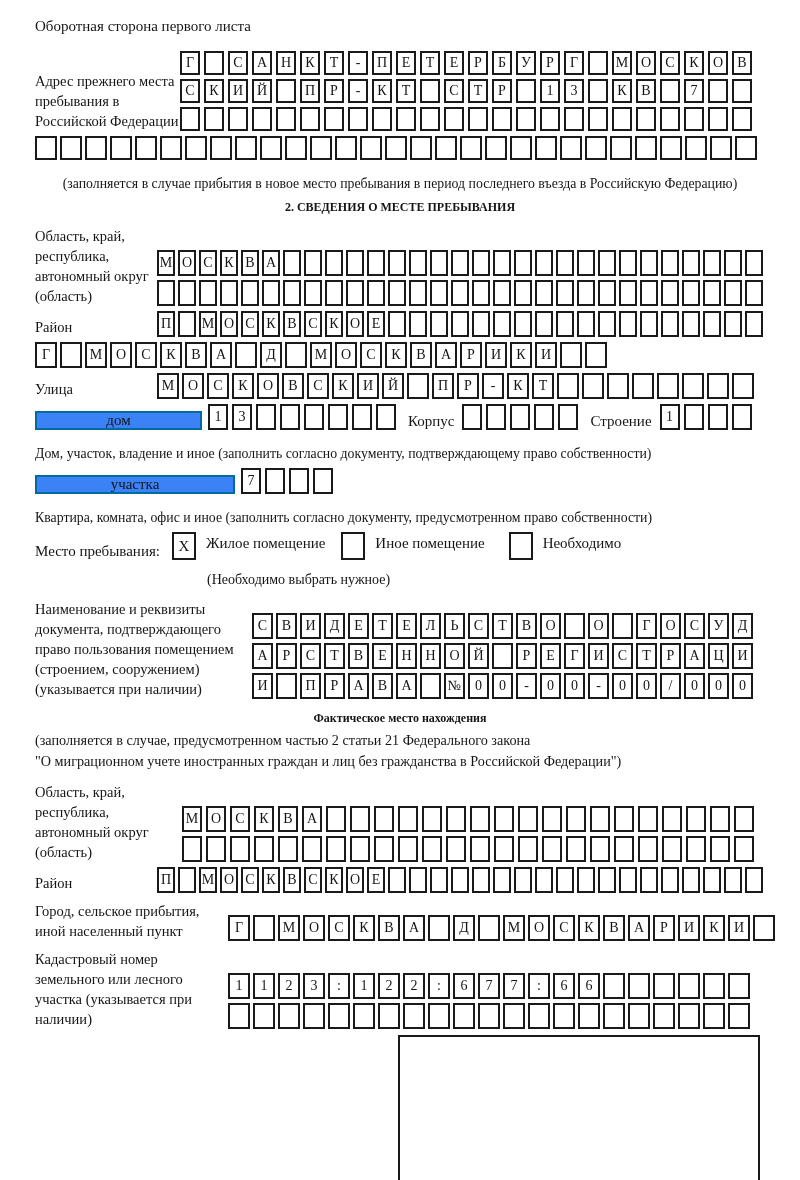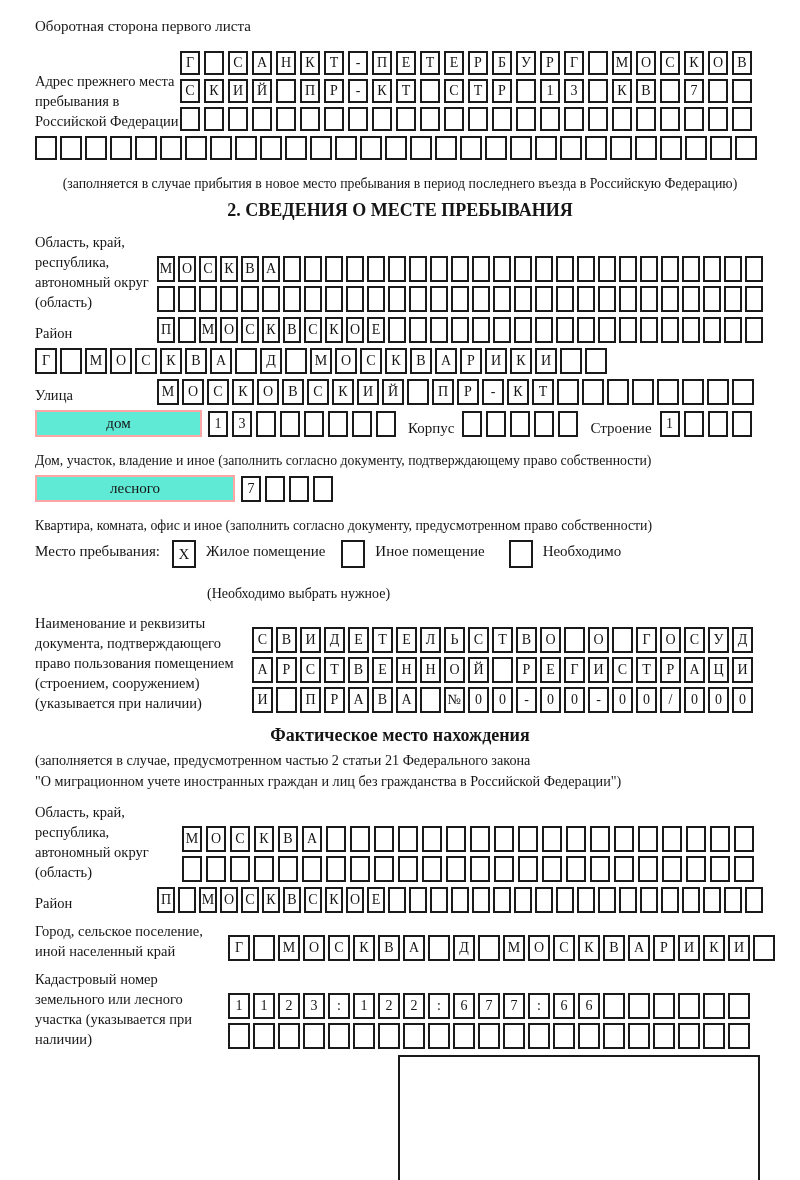--- a/index.html
+++ b/index.html
@@ -13,25 +13,25 @@
   .rows{display:flex;flex-direction:column;gap:4px}
   .boxrow{display:flex;flex-wrap:nowrap}
   .cell{border:2px solid #1a1a1a;height:26px;display:flex;align-items:center;justify-content:center;
         font-size:14px;flex-shrink:0;background:#fff}
   .cw20 .cell{width:20px;margin-right:4px}      
   .cw17 .cell{width:18px;margin-right:3px}      
   .cw21 .cell{width:21px;margin-right:3px}      
   .cw22 .cell{width:22px;margin-right:3px}      
   .h24 .cell{height:24px}
   .caption{font-size:13.8px;text-align:center;margin:16px 0 6px 0}
-  .h-bold{font-weight:bold;text-align:center;font-size:18px;margin:8px 0 8px 0}
-  .namedbox{border:2px solid #fca5a5;height:27px;display:flex;align-items:center;justify-content:center;
-            font-size:15px;flex-shrink:0;background:#5eead4}
+  .h-bold{font-weight:bold;text-align:center;font-size:12px;margin:8px 0 8px 0}
+  .namedbox{border:2px solid #0369a1;height:19px;display:flex;align-items:center;justify-content:center;
+            font-size:15px;flex-shrink:0;background:#3b82f6}
   .inline-lab{font-size:15px;padding:3px 8px 0 8px;flex-shrink:0}
-  .chkrow{display:flex;align-items:flex-start;font-size:15px;margin-bottom:18px}
+  .chkrow{display:flex;align-items:flex-end;font-size:15px;margin-bottom:12px}
   .chk{border:2px solid #1a1a1a;width:24px;height:28px;display:flex;align-items:center;justify-content:center;
        font-size:15px;flex-shrink:0;background:#fff}
   .opt{display:flex;align-items:flex-start}
   .opt .lab{padding:3px 0 0 10px}
   .note-center{font-size:14px;margin:2px 0 8px 172px;width:270px;}
   .subtitle{text-align:left;font-size:14.2px;line-height:1.45}
   .markbox{border:2px solid #1a1a1a;width:362px;height:176px;margin-left:363px;margin-top:6px;background:#fff}
 </style>
 </head>
 <body>
@@ -343,21 +343,21 @@
     <div class="boxrow cw20">
         <span class="cell">1</span>
         <span class="cell"></span>
         <span class="cell"></span>
         <span class="cell"></span>
       </div>
   </div>
   <div class="caption" style="text-align:left">Дом, участок, владение и иное (заполнить согласно документу, подтверждающему право собственности)</div>
 
   <div class="frow">
-    <div class="namedbox" style="width:200px;margin-right:6px">лесного</div>
+    <div class="namedbox" style="width:200px;margin-right:6px">участка</div>
     <div class="boxrow cw20">
         <span class="cell">7</span>
         <span class="cell"></span>
         <span class="cell"></span>
         <span class="cell"></span>
       </div>
   </div>
   <div class="caption" style="text-align:left">Квартира, комната, офис и иное (заполнить согласно документу, предусмотренном право собственности)</div>
 
   <div class="chkrow">
@@ -543,21 +543,21 @@
         <span class="cell"></span>
         <span class="cell"></span>
         <span class="cell"></span>
         <span class="cell"></span>
         <span class="cell"></span>
         <span class="cell"></span>
       </div>
   </div>
 
   <div class="frow">
-    <div class="flabel w193">Город, сельское поселение, иной населенный край</div>
+    <div class="flabel w193">Город, сельское прибытия, иной населенный пункт</div>
     <div class="boxrow cw22">
         <span class="cell">Г</span>
         <span class="cell"></span>
         <span class="cell">М</span>
         <span class="cell">О</span>
         <span class="cell">С</span>
         <span class="cell">К</span>
         <span class="cell">В</span>
         <span class="cell">А</span>
         <span class="cell"></span>

